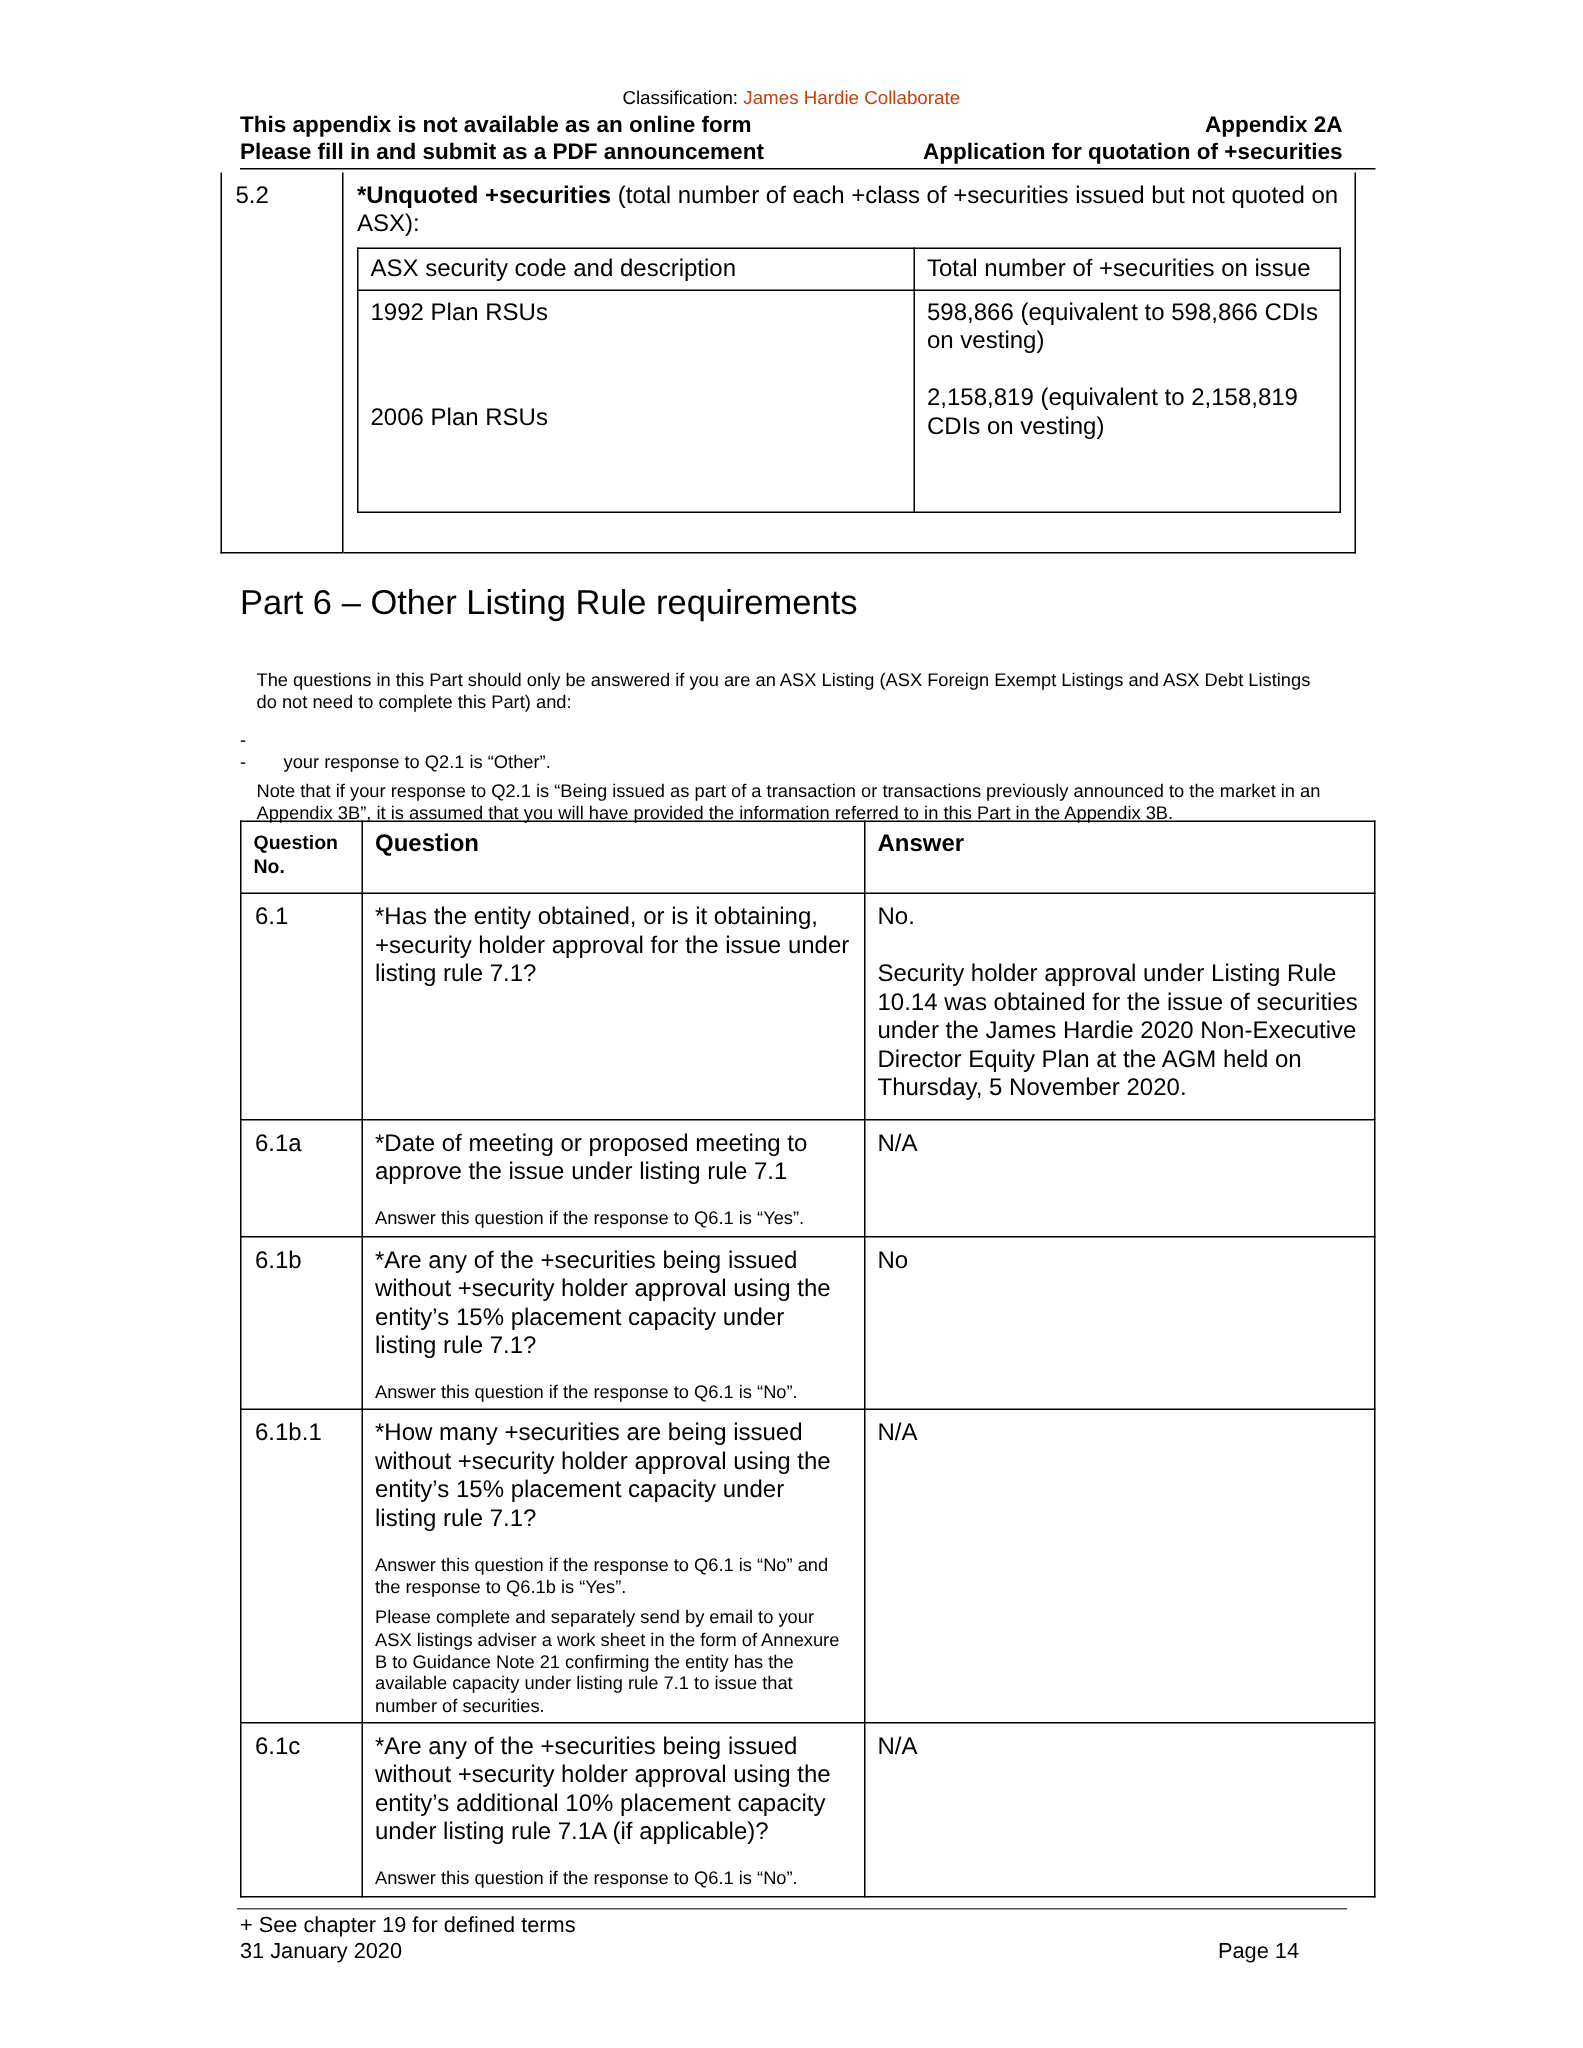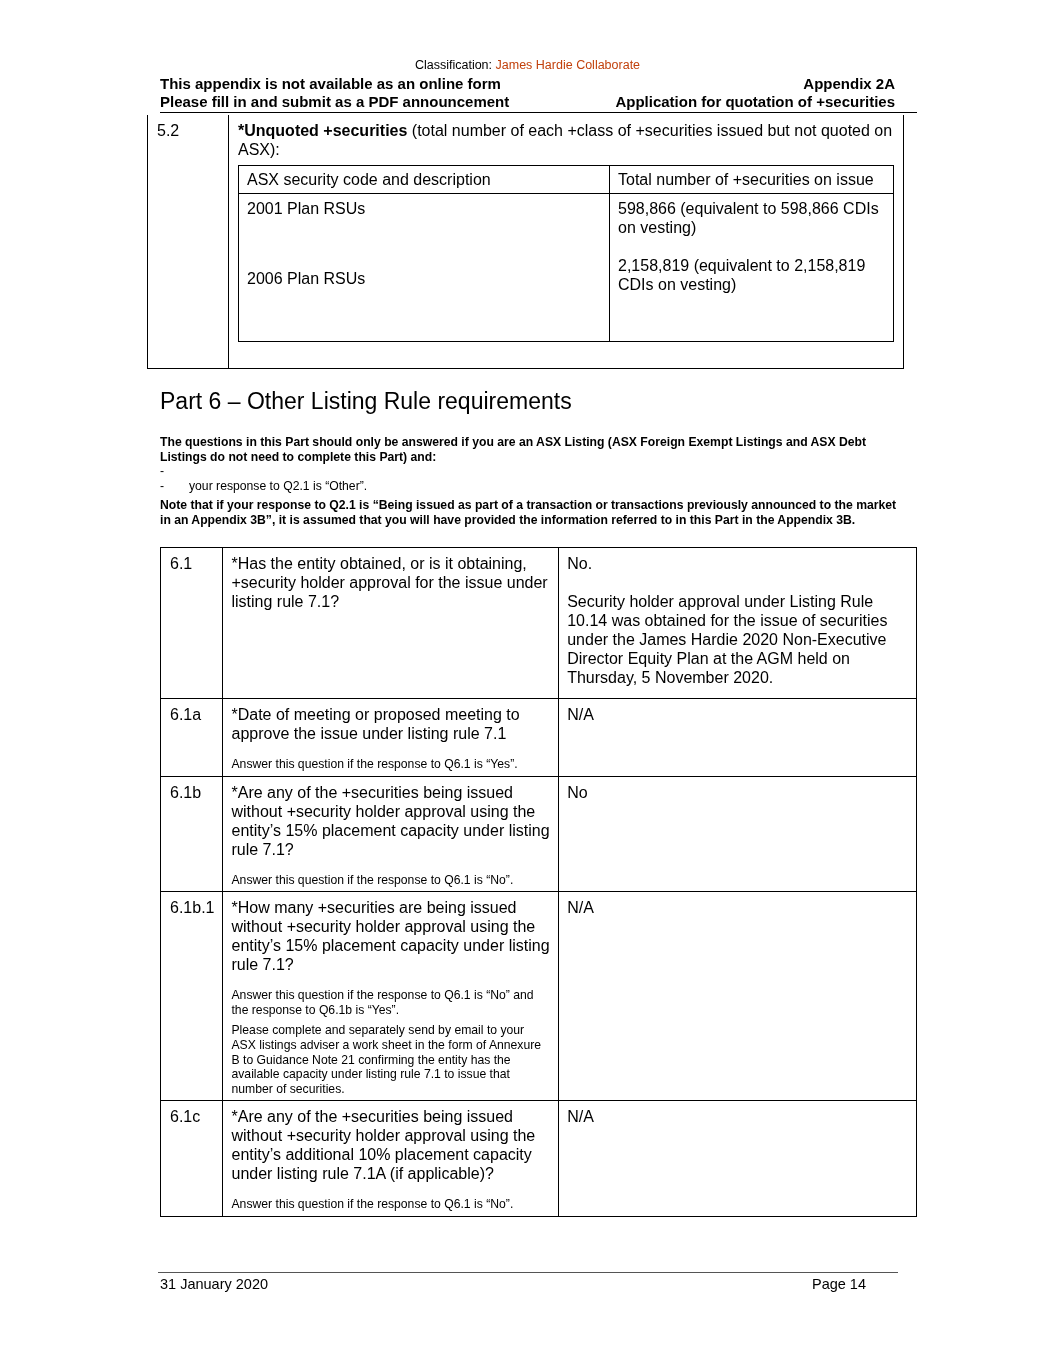--- a/index.html
+++ b/index.html
@@ -35,21 +35,21 @@
   .inner td { border: 1px solid #000; font-size: 16px; padding: 4px 8px; line-height: 19px; }
   .inner td.c1 { width: 354px; }
   .inner .row-gap td { padding-top: 5px; }
 
   .part-title {
     position: absolute; top: 388px; left: 160px; font-size: 23px; font-weight: normal;
   }
   .intro {
     position: absolute; top: 435px; left: 160px; width: 740px; font-size: 12.2px; line-height: 14.6px;
   }
-  .intro p { margin: 0; font-weight: bold; }
+  .intro p { margin: 11px; }
   .intro .bullet { display: flex; }
   .intro .bullet .dash { width: 29px; }
   .intro .note { margin-top: 5px; }
 
   .qtable {
     position: absolute; top: 547px; left: 160px; width: 757px; border: 1px solid #000;
   }
   .qtable td, .qtable th { border: 1px solid #000; vertical-align: top; text-align: left; }
   .qtable th { font-weight: bold; font-size: 16px; padding: 6px 8px; height: 35px; }
   .qtable th.qno { font-size: 13px; width: 64px; line-height: 16px; }
@@ -95,21 +95,21 @@
     <td class="body">
       <div><b>*Unquoted +securities</b><span> (total number of each +class of +securities issued but not quoted on ASX):</span></div>
       <table class="inner">
         <tbody>
               <tr>
           <td class="c1">ASX security code and description</td>
           <td>Total number of +securities on issue</td>
         </tr>
         <tr class="row-gap">
           <td class="c1" style="height:138px;">
-            <div>2001 Plan RSUs</div>
+            <div>1992 Plan RSUs</div>
             <div style="margin-top:51px;">2006 Plan RSUs</div>
           </td>
           <td>
             <div>598,866 (equivalent to 598,866 CDIs on vesting)</div>
             <div style="margin-top:19px;">2,158,819 (equivalent to 2,158,819 CDIs on vesting)</div>
           </td>
         </tr>
       </tbody>
           </table>
     </td>
@@ -126,20 +126,25 @@
   </div>
   <div class="bullet">
     <span class="dash">-</span>
     <span>your response to Q2.1 is “Other”.</span>
   </div>
   <p class="note">Note that if your response to Q2.1 is “Being issued as part of a transaction or transactions previously announced to the market in an Appendix 3B”, it is assumed that you will have provided the information referred to in this Part in the Appendix 3B.</p>
 </div>
 
 <table class="qtable">
   <tbody>
+      <tr>
+    <th class="qno">Question No.</th>
+    <th class="q">Question</th>
+    <th>Answer</th>
+  </tr>
   <tr style="height:151px;">
     <td class="qno">6.1</td>
     <td>*Has the entity obtained, or is it obtaining, +security holder approval for the issue under listing rule 7.1?</td>
     <td>
       <div>No.</div>
       <div class="ans-gap">Security holder approval under Listing Rule 10.14 was obtained for the issue of securities under the James Hardie 2020 Non-Executive Director Equity Plan at the AGM held on Thursday, 5 November 2020.</div>
     </td>
   </tr>
   <tr style="height:67px;">
     <td class="qno">6.1a</td>
@@ -172,17 +177,18 @@
       <div>*Are any of the +securities being issued without +security holder approval using the entity’s additional 10% placement capacity under listing rule 7.1A (if applicable)?</div>
       <div class="hint">Answer this question if the response to Q6.1 is “No”.</div>
     </td>
     <td>N/A</td>
   </tr>
 </tbody>
   </table>
 
 <div class="footer-rule"></div>
 <div class="footer">
+  <div>+ See chapter 19 for defined terms</div>
   <div class="row">
     <span>31 January 2020</span>
     <span>Page 14</span>
   </div>
 </div>
 
 </body></html>

